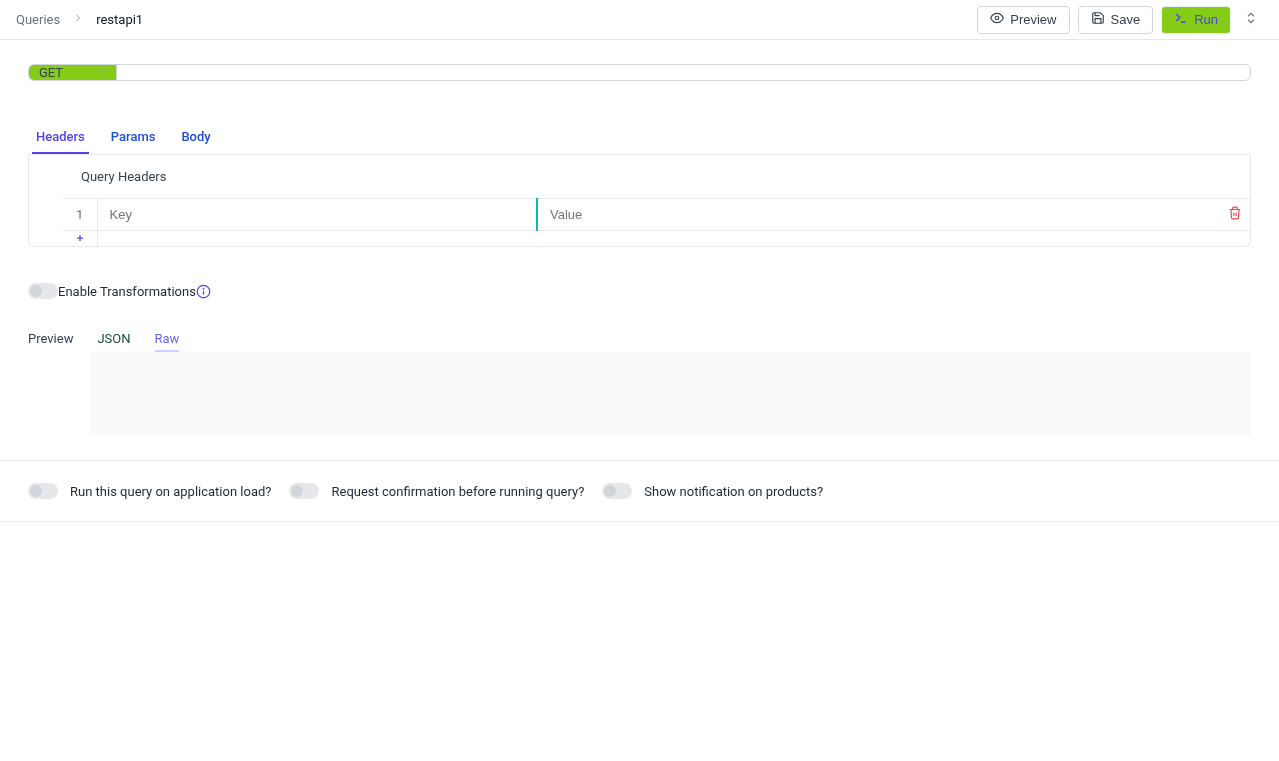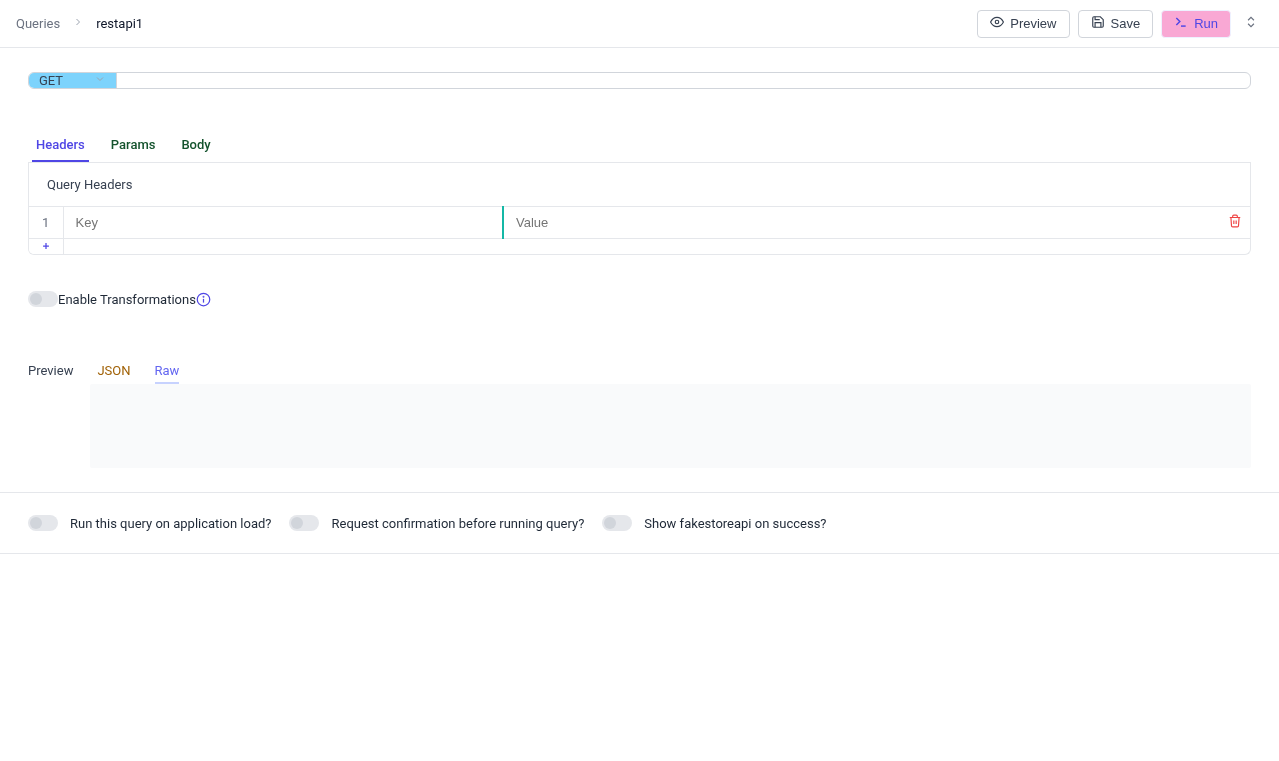--- a/index.html
+++ b/index.html
@@ -1,60 +1,60 @@
 <!DOCTYPE html>
 <html><head>
   <meta charset="utf-8">
   <style>
     * { box-sizing: border-box; margin: 0; padding: 0; }
     body { font-family: -apple-system, BlinkMacSystemFont, "Segoe UI", Roboto, sans-serif; font-size: 13px; color: #1f2937; background: #fff; }
     
-    .topbar { display: flex; align-items: center; justify-content: space-between; height: 48px; padding: 0 16px; border-bottom: 1px solid #e5e7eb; }
+    .topbar { display: flex; align-items: center; justify-content: space-between; height: 40px; padding: 0 16px; border-bottom: 1px solid #e5e7eb; }
     .breadcrumb { display: flex; align-items: center; gap: 12px; }
     .breadcrumb-root { color: #6b7280; font-size: 13px; }
     .breadcrumb-sep { color: #9ca3af; }
     .breadcrumb-current { color: #0f172a; font-size: 13px; }
     .topbar-actions { display: flex; align-items: center; gap: 8px; }
     .btn { display: inline-flex; align-items: center; gap: 6px; height: 28px; padding: 0 12px; border: 1px solid #d1d5db; border-radius: 4px; background: #fff; font-size: 13px; cursor: pointer; color: #374151; }
     .btn svg { width: 14px; height: 14px; }
-    .btn-run { background: #f9a8d4; color: #4f46e5; border-color: #eef2ff; }
+    .btn-run { background: #84cc16; color: #4f46e5; border-color: #eef2ff; }
     .btn-icon { width: 24px; height: 24px; border: none; background: transparent; display: inline-flex; align-items: center; justify-content: center; cursor: pointer; color: #6b7280; }
     
     .main { padding: 24px 28px; }
     
     .url-row { display: flex; border: 1px solid #d1d5db; border-radius: 6px; overflow: hidden; margin-bottom: 16px; }
-    .method-select { display: flex; align-items: center; justify-content: space-between; width: 88px; padding: 0 10px; background: #7dd3fc; border-right: 1px solid #d1d5db; font-size: 13px; color: #374151; cursor: pointer; }
+    .method-select { display: flex; align-items: center; justify-content: space-between; width: 88px; padding: 0 10px; background: #84cc16; border-right: 1px solid #d1d5db; font-size: 13px; color: #374151; cursor: pointer; }
     .method-select svg { width: 12px; height: 12px; color: #9ca3af; }
     .url-input { flex: 1; border: none; padding: 8px 12px; font-size: 13px; outline: none; }
     
     .tabs { display: flex; gap: 18px; border-bottom: 1px solid #e5e7eb; padding: 0 4px; margin-top: 40px; }
-    .tab { padding: 8px 4px; font-size: 13px; color: #14532d; cursor: pointer; border-bottom: 2px solid transparent; font-weight: 500; }
+    .tab { padding: 8px 4px; font-size: 13px; color: #1d4ed8; cursor: pointer; border-bottom: 2px solid transparent; font-weight: 500; }
     .tab.active { color: #4f46e5; border-bottom-color: #4f46e5; }
     
-    .headers-panel { border: 1px solid #e5e7eb; border-top: none; border-radius: 0 0 6px 6px; overflow: hidden; }
+    .headers-panel { border: 1px solid #e5e7eb; border-top: none; border-radius: 0 0 6px 6px; overflow: hidden; padding-left: 34px; }
     .headers-title { padding: 14px 18px; font-size: 13px; color: #374151; }
     .headers-table { width: 100%; border-collapse: collapse; }
     .headers-table td { border-top: 1px solid #e5e7eb; font-size: 13px; }
     .row-num { width: 34px; text-align: center; color: #6b7280; background: #fff; border-right: 1px solid #e5e7eb; }
     .cell-key { width: 440px; border-right: 2px solid #14b8a6; }
     .cell-input { width: 100%; border: none; padding: 8px 12px; font-size: 13px; outline: none; }
     .cell-action { width: 30px; text-align: center; }
     .cell-action svg { width: 14px; height: 14px; color: #ef4444; cursor: pointer; }
     .add-row-cell { width: 34px; text-align: center; background: #fff; border-right: 1px solid #e5e7eb; }
     .add-row-cell svg { width: 10px; height: 10px; color: #4f46e5; cursor: pointer; }
     
     .toggle-row { display: flex; align-items: center; padding: 18px 0; }
     .toggle { width: 30px; height: 16px; border-radius: 999px; background: #e5e7eb; position: relative; cursor: pointer; flex-shrink: 0; }
     .toggle::after { content: ''; position: absolute; width: 12px; height: 12px; border-radius: 50%; background: #d1d5db; top: 2px; left: 2px; }
     .info-icon { display: inline-flex; color: #4f46e5; }
     .info-icon svg { width: 15px; height: 15px; }
     
     .result-tabs { display: flex; gap: 24px; align-items: baseline; }
     .result-tab { font-size: 13px; color: #374151; cursor: pointer; padding-bottom: 4px; }
-    .result-tab.muted { color: #a16207; margin-top: 24px; }
+    .result-tab.muted { color: #14532d; }
     .result-tab.active { color: #6366f1; border-bottom: 2px solid #c7d2fe; }
     
     .result-panel { margin-top: 0; margin-left: 62px; height: 84px; background: #f9fafb; border-radius: 2px; }
     
     .section-divider { border: none; border-top: 1px solid #e5e7eb; margin-left: -28px; margin-right: -28px; }
     
     .options-section { padding: 22px 0; display: flex; flex-direction: row; gap: 18px; }
     .opt-row { display: flex; align-items: center; gap: 12px; }
     
     .events-section { padding: 24px 0; }
@@ -179,20 +179,20 @@
     <div class="opt-row">
       <div class="toggle"></div>
       <span>Run this query on application load?</span>
     </div>
     <div class="opt-row">
       <div class="toggle"></div>
       <span>Request confirmation before running query?</span>
     </div>
     <div class="opt-row">
       <div class="toggle"></div>
-      <span>Show fakestoreapi on success?</span>
+      <span>Show notification on products?</span>
     </div>
   </div>
 
   <hr class="section-divider">
 
 
 </div>
 
 </body></html>

